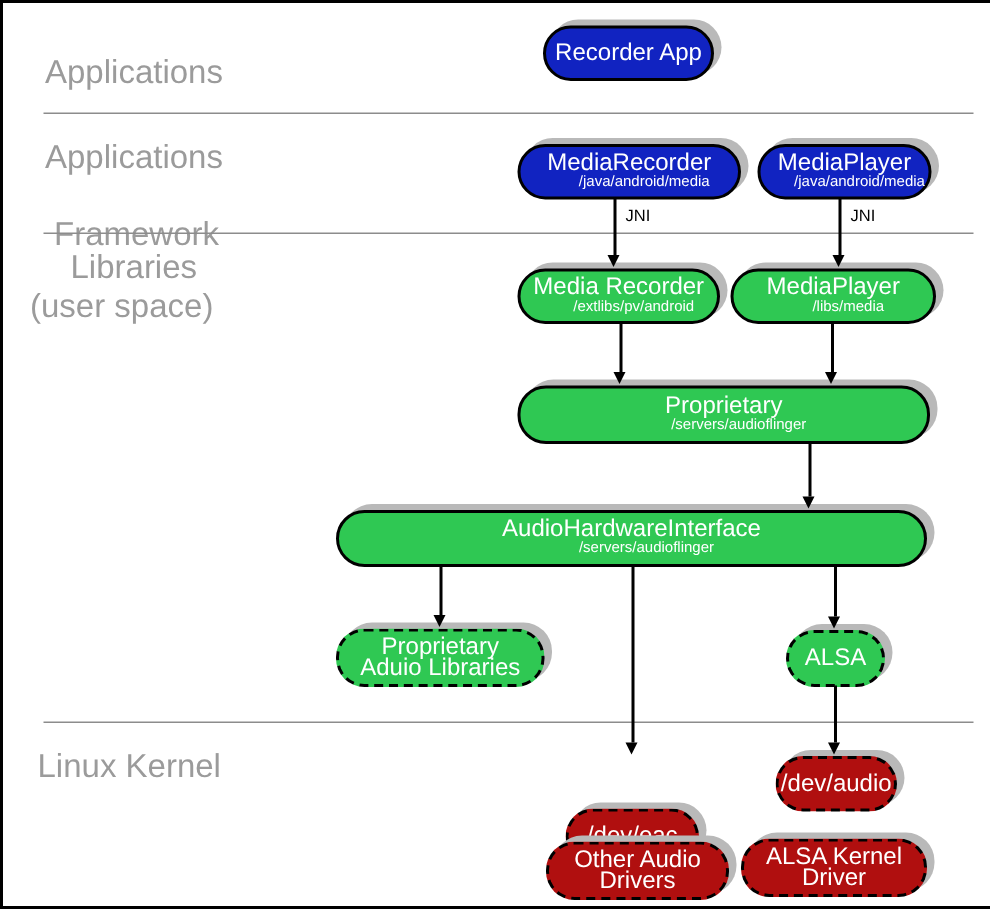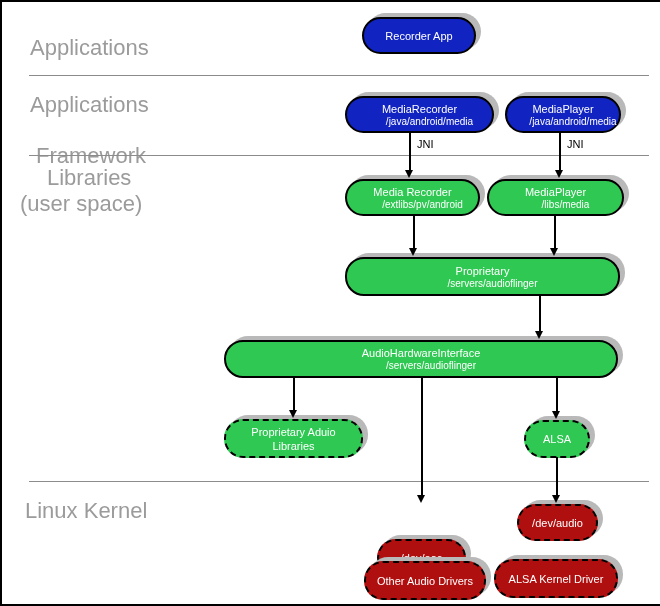--- a/index.html
+++ b/index.html
@@ -13,21 +13,21 @@
   .pill{
     position:absolute;box-sizing:border-box;border:2px solid #000;border-radius:19px;
     background:#888;box-shadow:5px -4px 0 var(--shadow,#b9b9b9);
     color:#fff;display:flex;flex-direction:column;align-items:center;justify-content:center;
     text-align:center;
   }
   .pill.dashed{border-style:dashed;}
   .pill.blue{background:var(--blue,#1123c1);}
   .pill.green{background:var(--green,#2fc853);}
   .pill.red{background:var(--red,#b00f0f);}
-  .pill .t{font-size:11px;line-height:14px;}
+  .pill .t{font-size:16px;line-height:14px;}
   .pill .s{font-size:10px;line-height:12px;margin-left:20px;}
   .vl{position:absolute;width:1.5px;background:#000;}
   .ah{position:absolute;width:0;height:0;border-left:4.5px solid transparent;border-right:4.5px solid transparent;border-top:8px solid #000;}
   .jni{position:absolute;font-size:11px;color:#000;}
 </style>
 </head>
 <body>
 
 <div class="frame" style="--blue: #1123c1; --green: #2fc853; --red: #b00f0f; --shadow: #b9b9b9; --label: #9b9b9b; --divider: #8c8c8c;">
 

